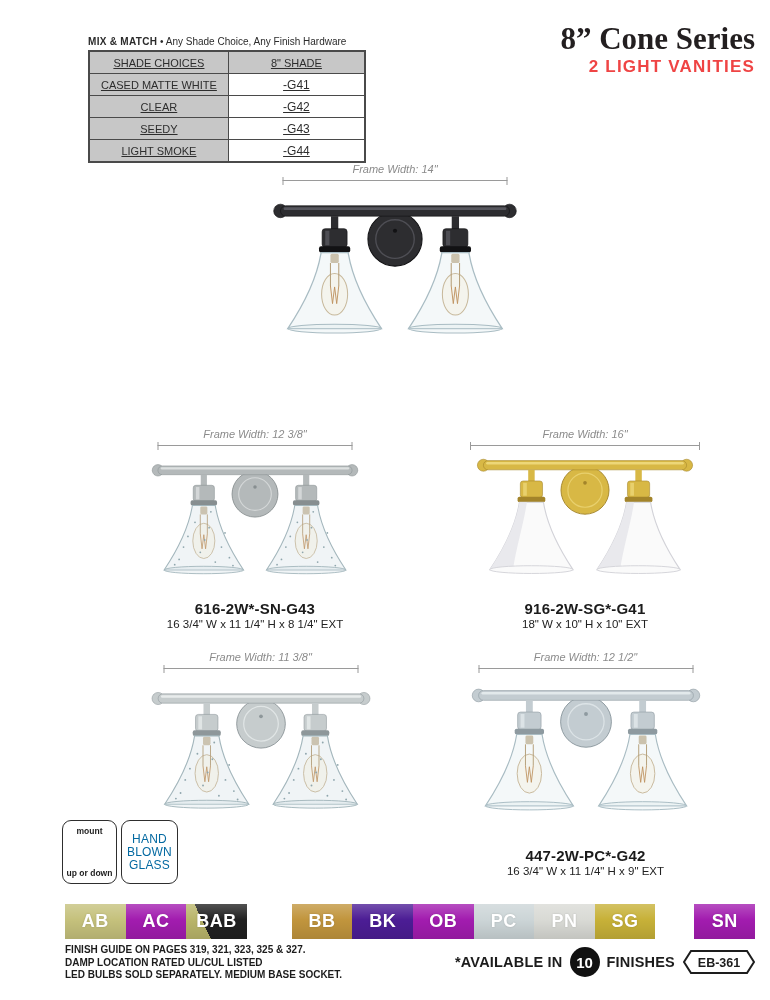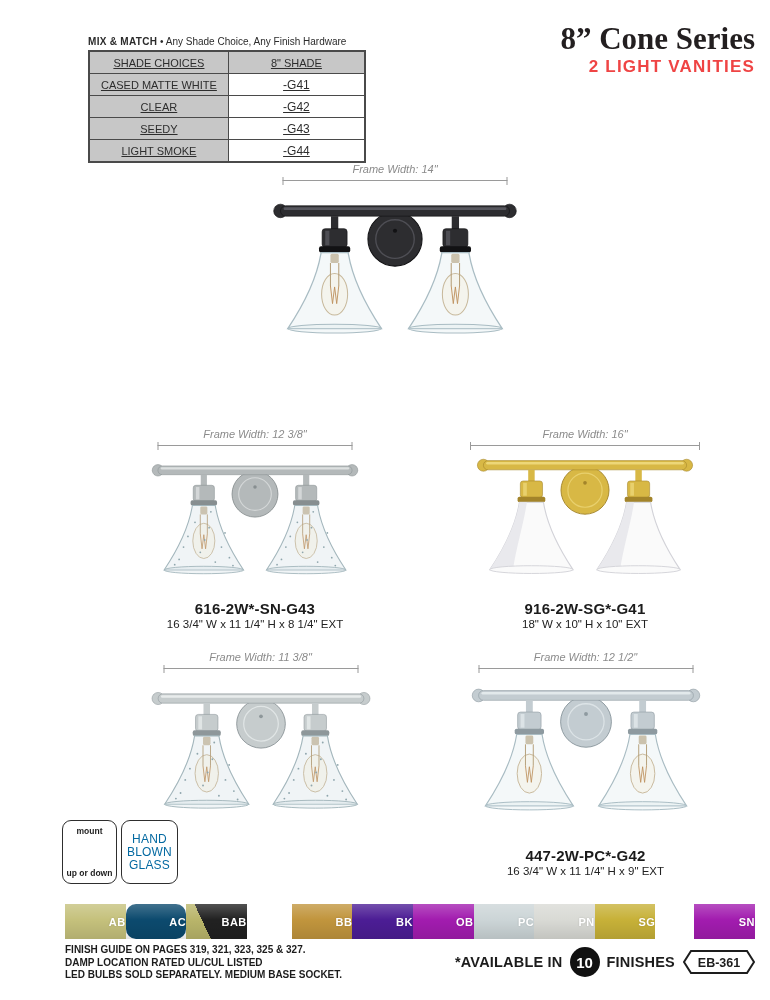--- a/index.html
+++ b/index.html
@@ -46,22 +46,22 @@
   
   .badge{position:absolute;border:1.5px solid #2e2e2e;border-radius:9px;background:#fff;text-align:center;
          display:flex;flex-direction:column;align-items:center;justify-content:center;}
   #mount-badge{left:62px;top:820px;width:53px;height:62px;gap:32px;}
   #handblown-badge{left:121px;top:820px;width:55px;height:62px;}
   .badge .small{font-size:8.5px;font-weight:bold;color:#1e1e1e;line-height:10px;}
   .badge .big{font-size:12px;font-weight:normal;color:#0369a1;line-height:13px;letter-spacing:.2px;}
 
   
   .finishbar{position:absolute;left:65px;top:904px;width:690px;height:35px;display:flex;}
-  .swatch{flex:1 1 0;position:relative;display:flex;align-items:center;justify-content:flex-end;
-          font-size:11px;font-weight:bold;color:#ffffff;letter-spacing:.5px;text-shadow:0 0 2px rgba(0,0,0,.18);}
+  .swatch{flex:1 1 0;position:relative;display:flex;align-items:center;justify-content:center;
+          font-size:18px;font-weight:bold;color:#ffffff;letter-spacing:.5px;text-shadow:0 0 2px rgba(0,0,0,.18);}
   .swatch::after{content:"";position:absolute;inset:0;pointer-events:none;
           background:linear-gradient(180deg,rgba(255,255,255,.22),rgba(255,255,255,0) 45%,rgba(0,0,0,.10));}
   .swatch span{position:relative;z-index:1;}
 
   
   .footnotes{position:absolute;left:65px;top:944px;font-size:10px;font-weight:bold;color:#1c1c1c;line-height:12.5px;}
   .avail{position:absolute;right:14px;top:946px;height:32px;display:flex;align-items:center;gap:7px;}
   .avail .txt{font-size:14.5px;font-weight:bold;color:#1c1c1c;letter-spacing:.2px;}
   .count-circle{width:30px;height:30px;border-radius:50%;background:#111;color:#fff;display:flex;
           align-items:center;justify-content:center;font-size:15px;font-weight:bold;}
@@ -219,21 +219,21 @@
   <div class="badge" id="handblown-badge">
     <div class="big">HAND</div>
     <div class="big">BLOWN</div>
     <div class="big">GLASS</div>
   </div>
 
   <div class="finishbar">
     <div class="swatch" style="background: rgb(197, 193, 124);">
         <span>AB</span>
       </div>
-    <div class="swatch" style="background: #0c4a6e; border-radius: 10px;">
+    <div class="swatch" style="background: #a21caf;">
         <span>AC</span>
       </div>
     <div class="swatch" style="background: linear-gradient(65deg, rgb(185, 181, 106) 0px, rgb(185, 181, 106) 32%, rgb(33, 33, 33) 32%);">
         <span>BAB</span>
       </div>
     <div class="swatch" style="background: rgb(193, 149, 61); margin-left: 45px;">
         <span>BB</span>
       </div>
     <div class="swatch" style="background: #4c1d95;">
         <span>BK</span>

